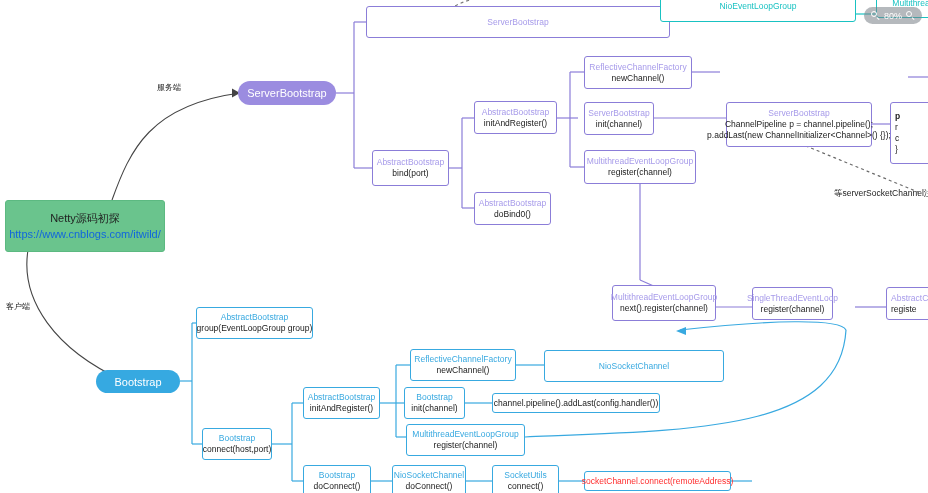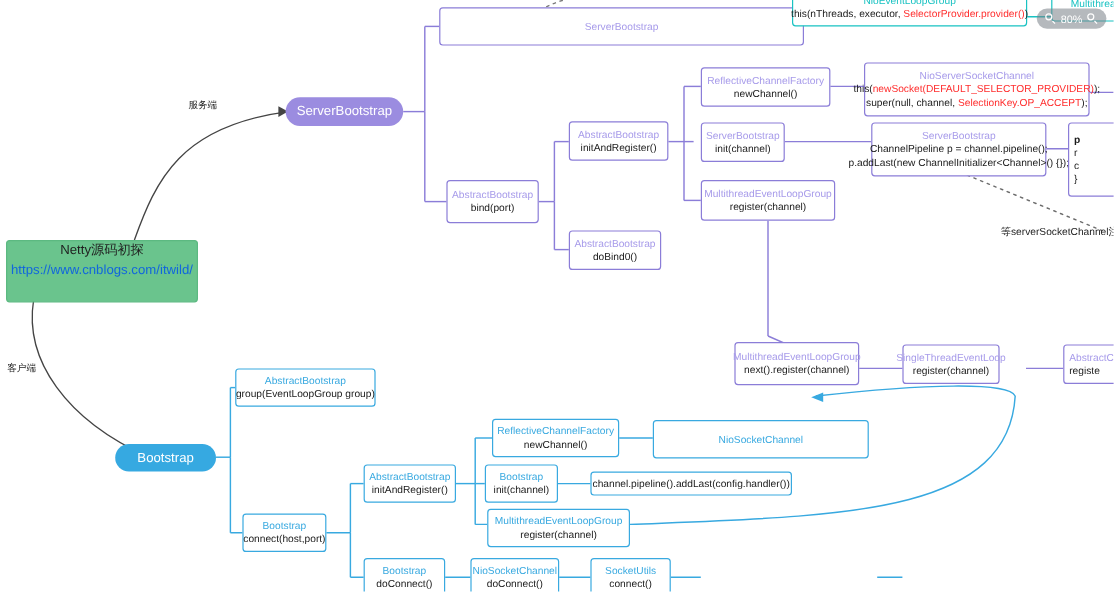--- a/index.html
+++ b/index.html
@@ -30,21 +30,21 @@
   .t{border:1.3px solid #19c2c2;}
   .t .title{color:#19c2c2;}
   
   .plain{border:1.3px solid #38a9e0;}
   .plain .body{color:#1a1a1a;}
   .redbox{border:1.3px solid #38a9e0;}
   .redbox .body{color:#ff2d2d;}
 
   
   .root{position:absolute;background:#6ac48d;border:1px solid #5cb981;border-radius:3px;
-        display:flex;flex-direction:column;align-items:center;justify-content:flex-start;z-index:4;}
+        display:flex;flex-direction:column;align-items:center;justify-content:center;z-index:4;}
   .root .r1{font-size:11px;color:#1f1f1f;line-height:16px;}
   .root .r2{font-size:11px;color:#1166dd;line-height:16px;}
 
   .pill{position:absolute;border-radius:20px;display:flex;align-items:center;justify-content:center;
         color:#fff;font-size:11px;z-index:4;}
   .pill.purple{background:#9b8ce0;}
   .pill.blue{background:#36a9e1;}
 
   .edgelabel{position:absolute;font-size:8px;color:#222;z-index:4;white-space:nowrap;}
   .note{position:absolute;font-size:8.5px;color:#222;z-index:4;white-space:nowrap;}
@@ -183,25 +183,20 @@
   <div class="node p" style="left:584px;top:102px;width:70px;height:33px;">
     <div class="title">ServerBootstrap</div>
     <div class="body">init(channel)</div>
   </div>
 
   <div class="node p" style="left:584px;top:150px;width:112px;height:34px;">
     <div class="title">MultithreadEventLoopGroup</div>
     <div class="body">register(channel)</div>
   </div>
 
-  <div class="node p" style="left:720px;top:52px;width:188px;height:45px;">
-    <div class="title">NioServerSocketChannel</div>
-    <div class="body">this(<span class="red">newSocket(DEFAULT_SELECTOR_PROVIDER)</span>);</div>
-    <div class="body">super(null, channel, <span class="red">SelectionKey.OP_ACCEPT</span>);</div>
-  </div>
 
   <div class="node p" style="left:726px;top:102px;width:146px;height:45px;">
     <div class="title">ServerBootstrap</div>
     <div class="body">ChannelPipeline p = channel.pipeline();</div>
     <div class="body">p.addLast(new ChannelInitializer&lt;Channel&gt;() {});</div>
   </div>
 
   <div class="node p" style="left:612px;top:285px;width:104px;height:36px;">
     <div class="title">MultithreadEventLoopGroup</div>
     <div class="body">next().register(channel)</div>
@@ -212,21 +207,20 @@
     <div class="body">register(channel)</div>
   </div>
 
   <div class="node p" style="left:886px;top:287px;width:58px;height:33px;align-items:flex-start;padding-left:4px;">
     <div class="title">AbstractCh</div>
     <div class="body">registe</div>
   </div>
 
   <div class="node t" style="left:660px;top:-10px;width:196px;height:32px;">
     <div class="title">NioEventLoopGroup</div>
-    <div class="body">this(nThreads, executor, <span class="red">SelectorProvider.provider()</span>)</div>
   </div>
 
   <div class="node t" style="left:876px;top:-12px;width:70px;height:30px;">
     <div class="title">Multithrea</div>
   </div>
 
   <div class="node p" style="left:890px;top:102px;width:58px;height:62px;align-items:flex-start;padding-left:4px;">
     <div class="body" style="font-weight:bold;">p</div>
     <div class="body">r</div>
     <div class="body">c</div>
@@ -281,20 +275,23 @@
   <div class="node b" style="left:392px;top:465px;width:74px;height:32px;">
     <div class="title">NioSocketChannel</div>
     <div class="body">doConnect()</div>
   </div>
 
   <div class="node b" style="left:492px;top:465px;width:67px;height:32px;">
     <div class="title">SocketUtils</div>
     <div class="body">connect()</div>
   </div>
 
+  <div class="node redbox" style="left:584px;top:471px;width:147px;height:20px;">
+    <div class="body">socketChannel.connect(remoteAddress)</div>
+  </div>
 
   <div id="zoomwidget">
     <span class="zi"></span>
     <span>80%</span>
     <span class="zi"></span>
   </div>
 
 </div>
 
 </body></html>

